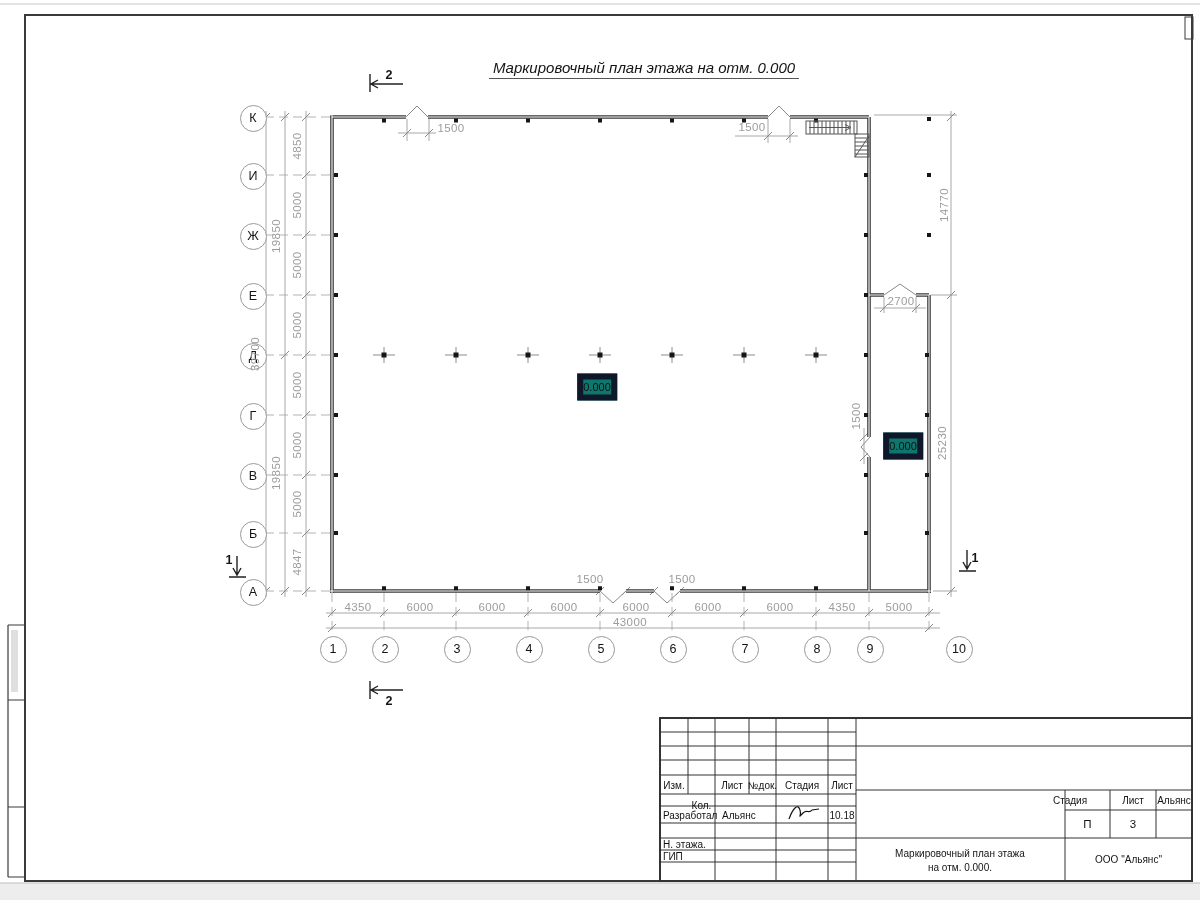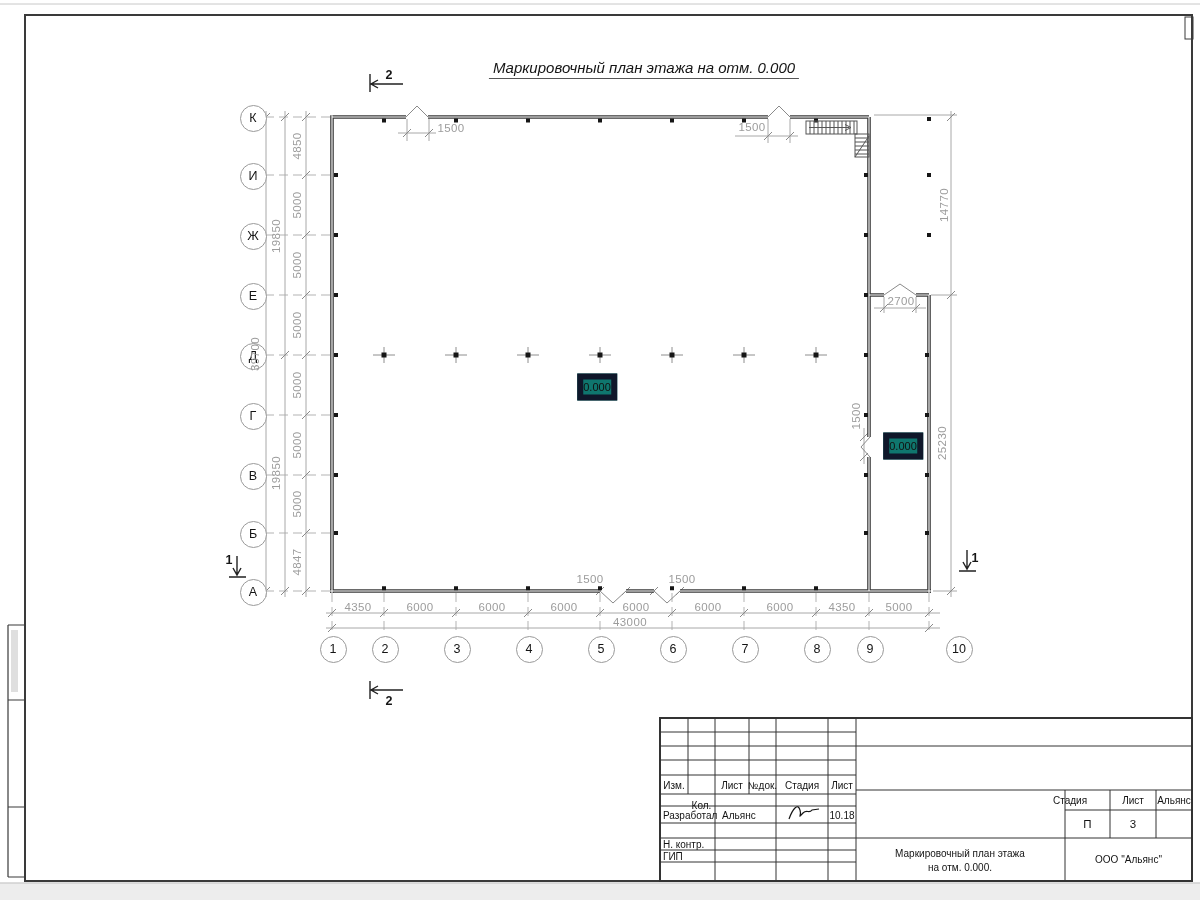--- a/index.html
+++ b/index.html
@@ -179,21 +179,21 @@
 
   <span class="tb fs10" style="left:674px;top:784.5px">Изм.</span>
   <span class="tb fs10" style="left:701.5px;top:805px">Кол.</span>
   <span class="tb fs10" style="left:732px;top:784.5px">Лист</span>
   <span class="tb fs10" style="left:762.5px;top:784.5px">№док.</span>
   <span class="tb fs10" style="left:802px;top:784.5px">Стадия</span>
   <span class="tb fs10" style="left:842px;top:784.5px">Лист</span>
   <span class="tb l fs10" style="left:663px;top:814.5px">Разработал</span>
   <span class="tb l fs10" style="left:722px;top:814.5px">Альянс</span>
   <span class="tb fs10" style="left:842px;top:814.5px">10.18</span>
-  <span class="tb l fs10" style="left:663px;top:844px">Н. контр.</span>
+  <span class="tb l fs10" style="left:663px;top:844px">Н. этажа.</span>
   <span class="tb l fs10" style="left:663px;top:856px">ГИП</span>
   <span class="tb fs10" style="left:1070px;top:800px">Стадия</span>
   <span class="tb fs10" style="left:1133px;top:800px">Лист</span>
   <span class="tb fs10" style="left:1174px;top:800px">Альянс</span>
   <span class="tb fs11" style="left:1087.5px;top:824px">П</span>
   <span class="tb fs11" style="left:1133px;top:824px">3</span>
   <span class="tb fs11" style="left:1174px;top:824px"></span>
   <span class="tb fs12" style="left:960px;top:853px">Маркировочный план этажа</span>
   <span class="tb fs12" style="left:960px;top:867px">на отм. 0.000.</span>
   <span class="tb fs12" style="left:1128.5px;top:859px">ООО "Альянс"</span>

